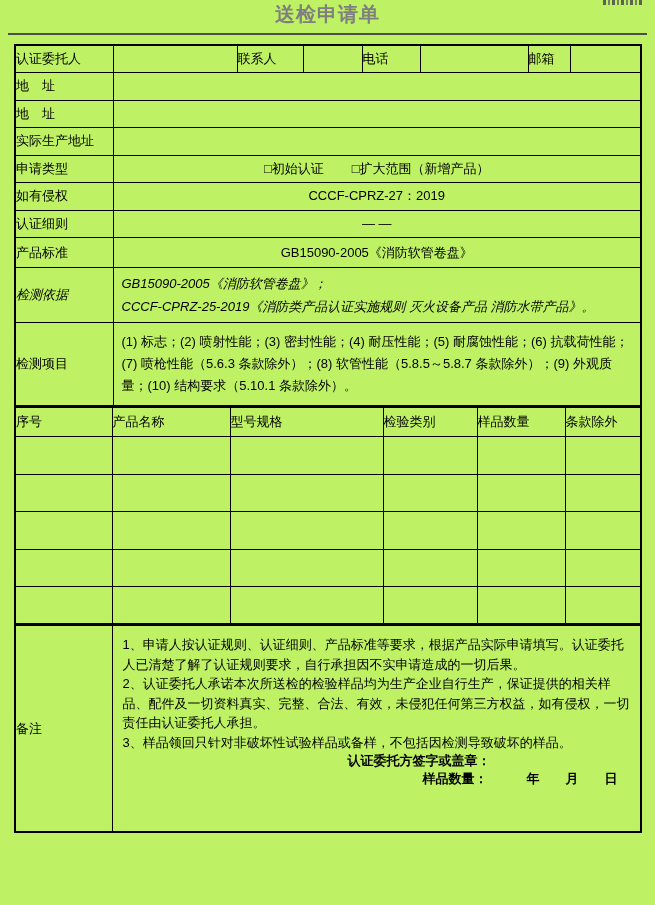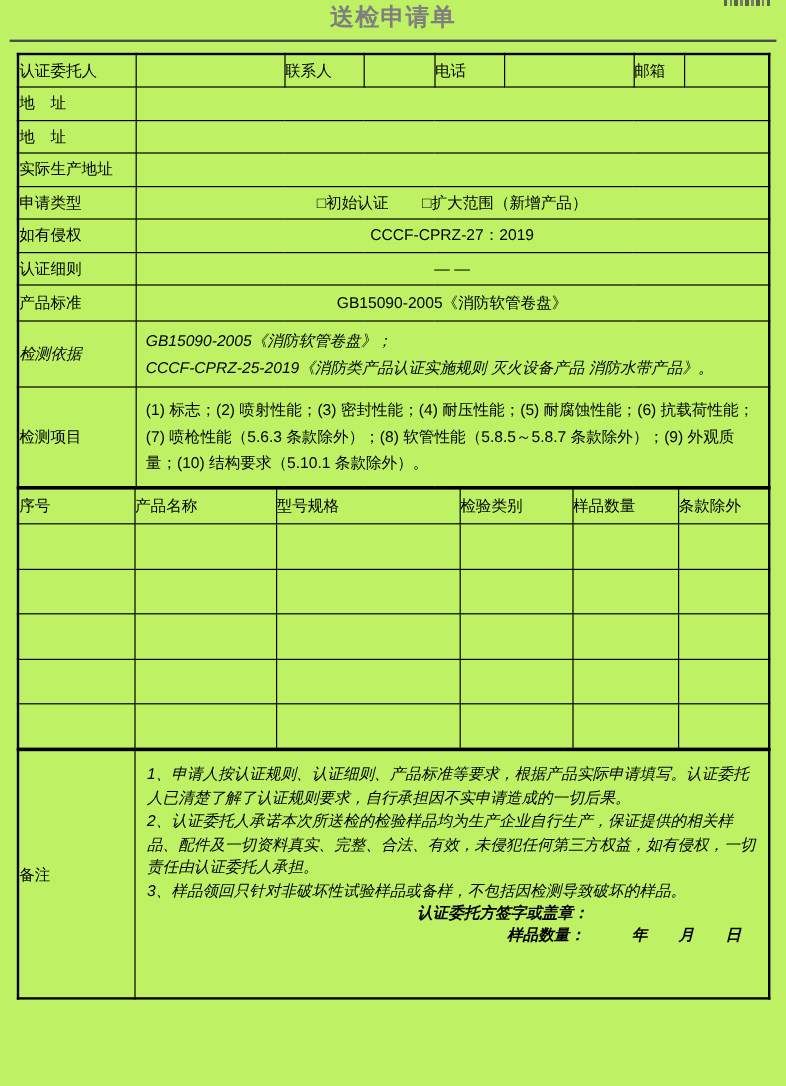--- a/index.html
+++ b/index.html
@@ -21,21 +21,21 @@
   tr.h30{height:30px;padding-left:40px;}
   tr.h55{height:55px;font-style:italic;}
   tr.h82{height:83px;}
   tr.h37{height:37.6px;}
   tr.hrem{height:207px;}
   .lbl{text-align:left;}
   .center{text-align:center;}
   .leftpad{padding:2px 8px;line-height:23px;text-align:left;}
   .items-text{padding:2px 8px;line-height:22px;text-align:left;}
   .remarks-cell{vertical-align:top;}
-  .remarks-body{padding:9px 8px 0 10px;line-height:19.5px;text-align:left;font-style:italic;}
+  .remarks-body{padding:9px 8px 0 10px;line-height:19.5px;text-align:left;}
   .remarks-body div{margin:0;}
   .sig-block{margin-top:36px;line-height:17.5px;font-weight:bold;}
   .sig-line1{padding-left:225px;}
   .sig-line2{padding-left:300px;}
   .opt-gap{margin-left:28px;}
 </style>
 </head>
 <body>
 
 <div class="page">

